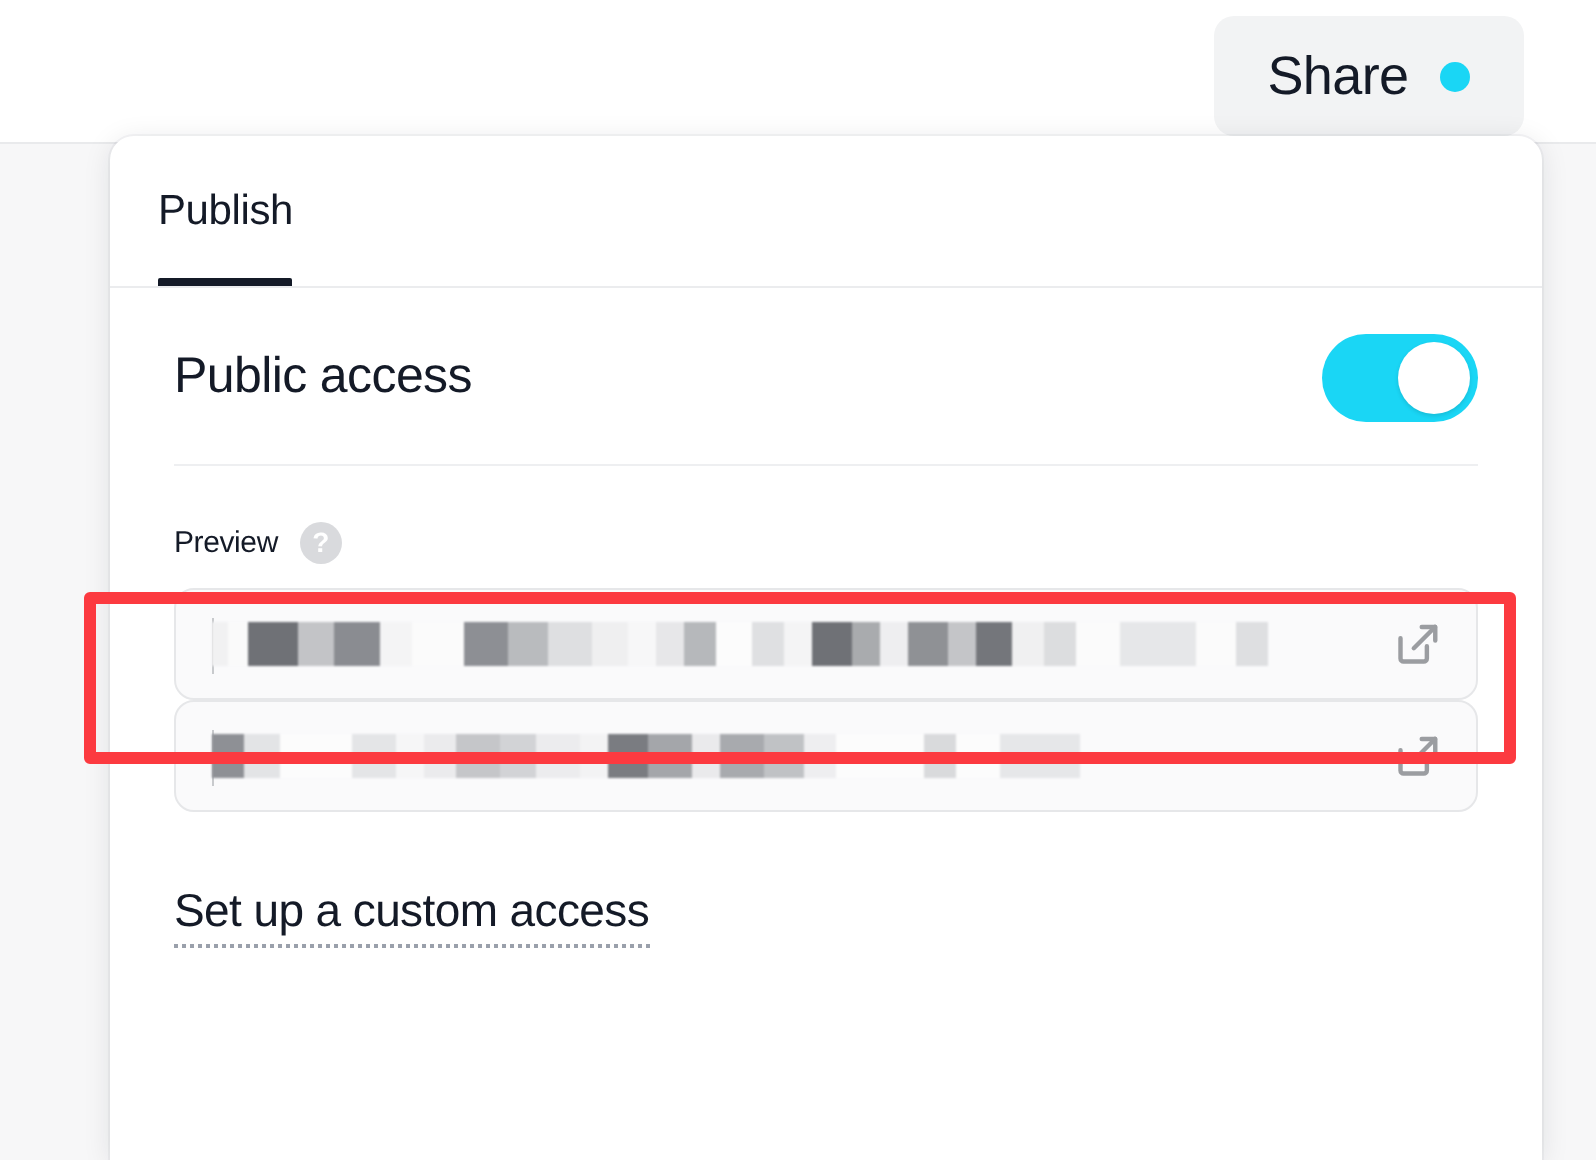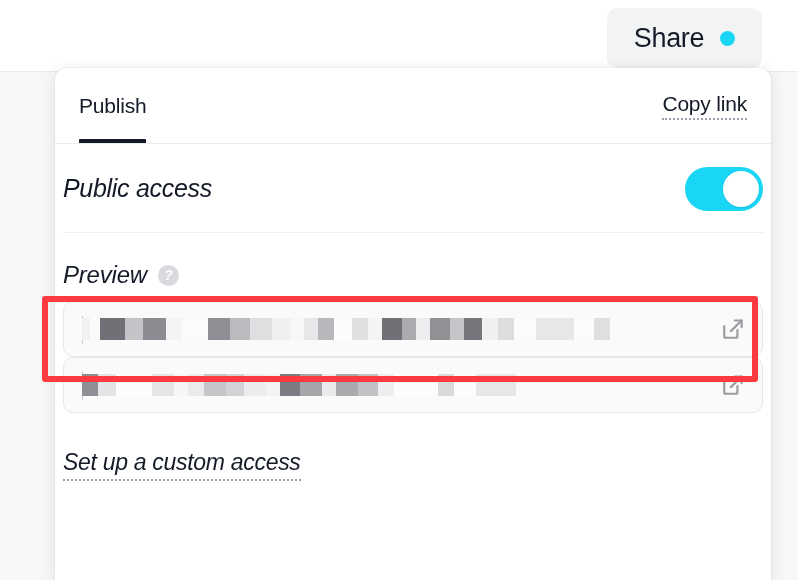--- a/index.html
+++ b/index.html
@@ -138,22 +138,21 @@
     color: #141a27;
     letter-spacing: -0.2px;
     cursor: pointer;
     border-bottom: 2px dotted #9aa0ab;
     padding-bottom: 2px;
     white-space: nowrap;
   }
 
   
   .panel-body {
-    padding: 0 8px;
-    font-style: italic;
+    padding: 0 32px;
   }
 
   .row-public {
     position: relative;
     height: 89px;
     display: flex;
     align-items: center;
     justify-content: space-between;
   }
   .row-divider {
@@ -192,21 +191,21 @@
 
   
   .section-heading {
     display: flex;
     align-items: center;
     gap: 11px;
     padding-top: 28px;
     padding-bottom: 12px;
   }
   .section-heading-title {
-    font-size: 24px;
+    font-size: 15px;
     color: #141a27;
     letter-spacing: -0.2px;
   }
   .help-badge {
     width: 21px;
     height: 21px;
     border-radius: 50%;
     background: #d9dadd;
     color: #ffffff;
     font-size: 14px;
@@ -309,23 +308,20 @@
     <span class="share-status-dot" style="background: rgb(26, 214, 245);"></span>
   </div>
 
   <div class="share-popover">
 
     <div class="tabbar">
       <div class="tabs">
         <div class="tab is-active">
           <span>Publish</span>
         </div>
-      </div>
-      <div class="copy-link">
-        <span>Copy link</span>
       </div>
       <div class="tabbar-divider"></div>
     </div>
 
     <div class="panel-body">
 
       
       <div class="row-public">
         <span class="row-public-label">Public access</span>
         <div class="toggle" style="background: rgb(26, 214, 245);">

